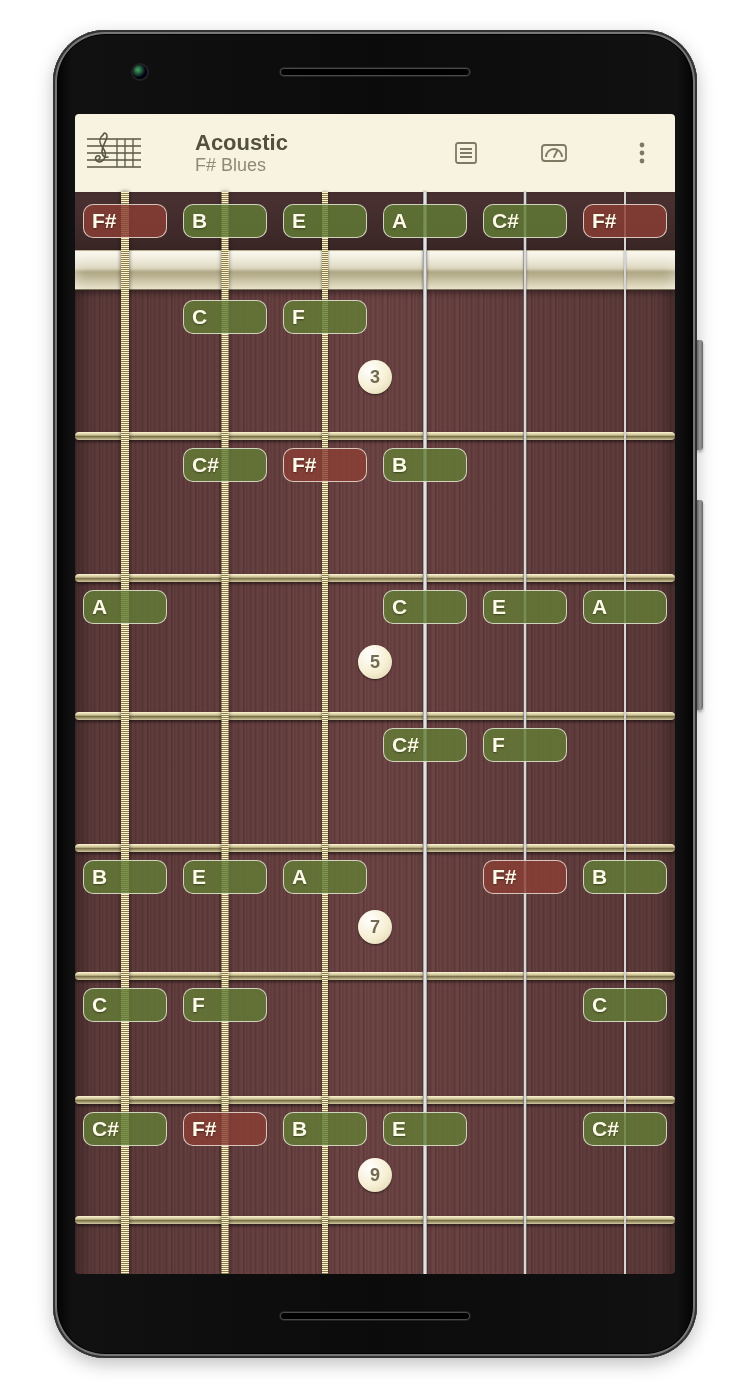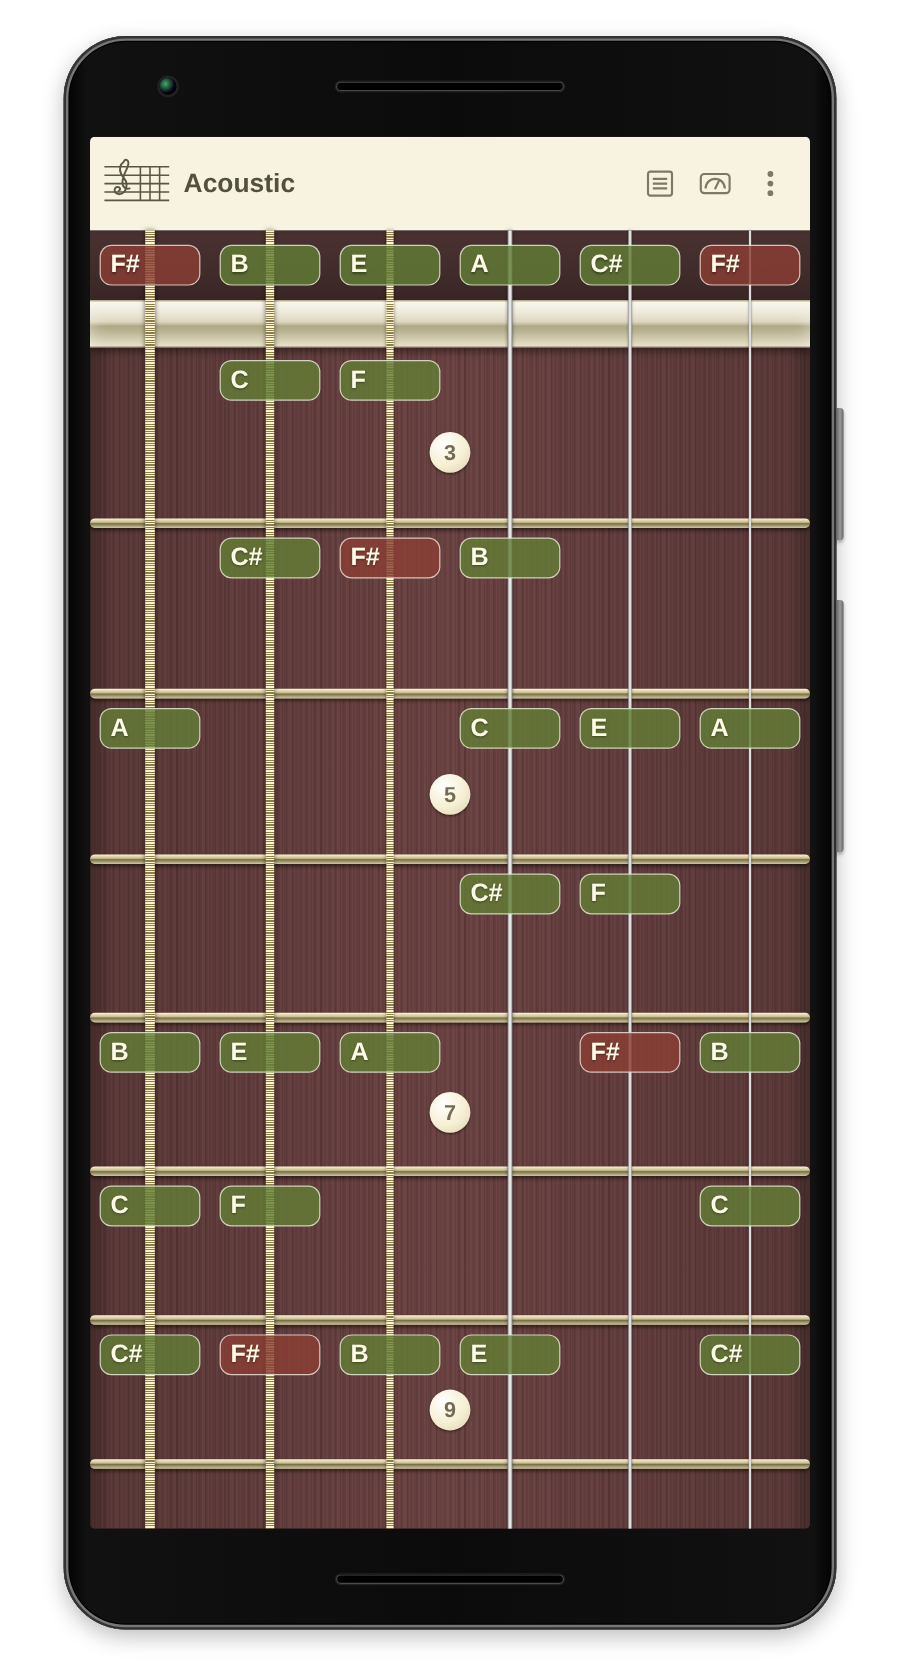--- a/index.html
+++ b/index.html
@@ -39,21 +39,21 @@
 
   .screen {
     position: absolute; left: var(--bezel); top: 84px;
     width: var(--twidth); height: var(--theight);
     background: #000; overflow: hidden; border-radius: 4px;
   }
 
   
   .appheader {
     height: var(--header-h); background: var(--header-bg); display: flex; align-items: center; padding: 0 10px;
-    box-shadow: 0 1px 3px rgba(0,0,0,0.15); position: relative; z-index: 3; color: #5a5644;
+    box-shadow: 0 1px 3px rgba(0,0,0,0.15); position: relative; z-index: 3; color: #5a5644; gap: 42px;
   }
   .staff-icon { width: 58px; height: 44px; margin-right: 10px; flex-shrink: 0; }
   .titleblock { flex-grow: 1; line-height: 1.15; }
   .titleblock .t { font-size: 22px; font-weight: 600; color: #54503f; }
   .titleblock .s { font-size: 18px; color: #8e8a74; }
   .hbtn { width: 46px; height: 46px; display: flex; align-items: center; justify-content: center; color: #7d7963; cursor: pointer; }
   .hbtn svg { display: block; }
 
   
   .fretarea { position: absolute; left: 0; right: 0; top: var(--header-h); bottom: 0; }
@@ -121,20 +121,21 @@
           </g>
           <path d="M18 4c-3 2-4 6-2 10s6 6 4 12c-1 4-5 6-8 4-2-1-2-4 0-5 3-1 4 2 2 3M18 4c1-3 4-2 4 1 0 4-5 10-5 16 0 4 3 6 6 5" stroke="#5a5644" stroke-width="1.6" fill="none" stroke-linecap="round"></path>
           <g stroke="#5a5644" stroke-width="1.3">
               <line x1="32" y1="8" x2="32" y2="36"></line>
               <line x1="40" y1="8" x2="40" y2="36"></line>
               <line x1="48" y1="8" x2="48" y2="36"></line>
             </g>
         </svg>
         <div class="titleblock">
           <div class="t">Acoustic</div>
+          <div class="s">F# Blues</div>
         </div>
         <div class="hbtn">
           <svg width="28" height="28" viewBox="0 0 28 28">
             <rect x="4" y="4" width="20" height="20" rx="2" fill="none" stroke="#7d7963" stroke-width="1.8"></rect>
             <line x1="8" y1="10" x2="20" y2="10" stroke="#7d7963" stroke-width="1.8"></line>
             <line x1="8" y1="14" x2="20" y2="14" stroke="#7d7963" stroke-width="1.8"></line>
             <line x1="8" y1="18" x2="20" y2="18" stroke="#7d7963" stroke-width="1.8"></line>
           </svg>
         </div>
         <div class="hbtn">

